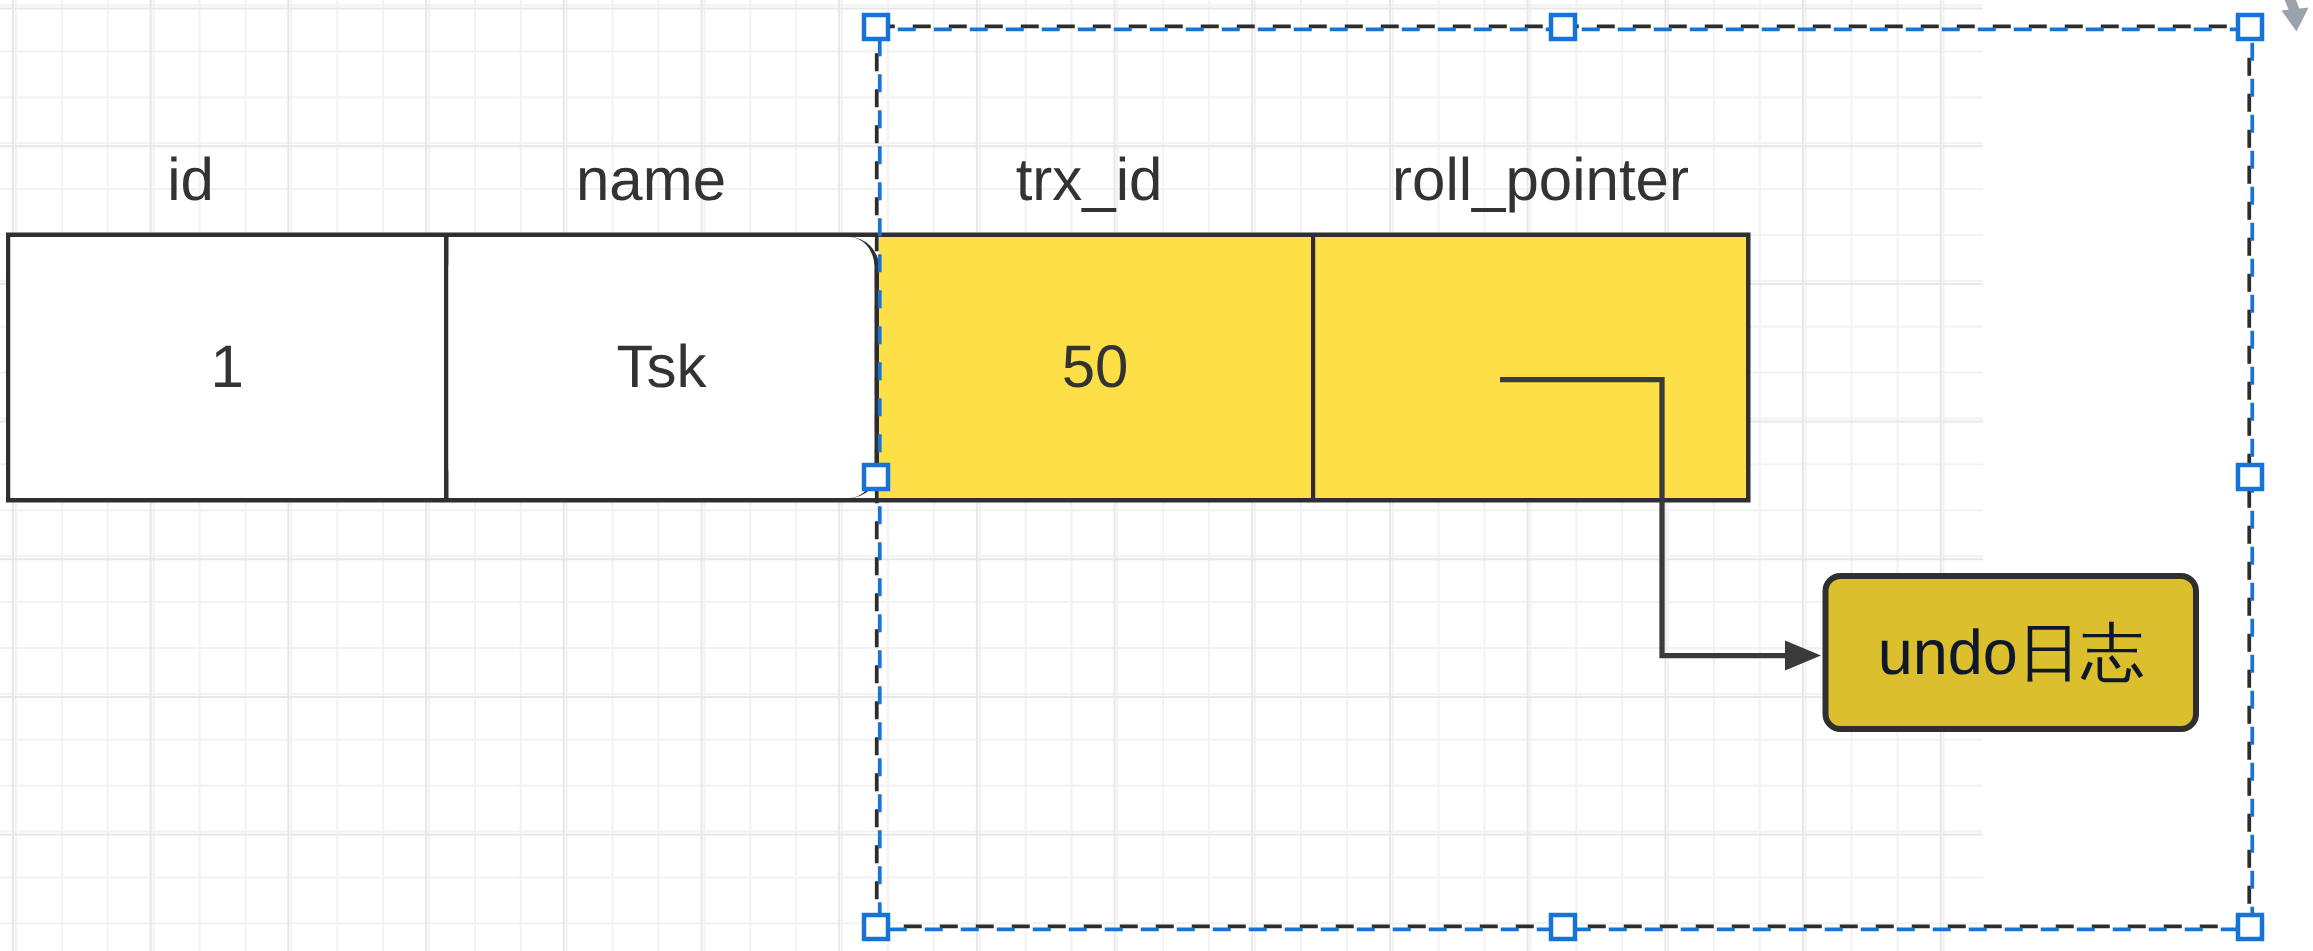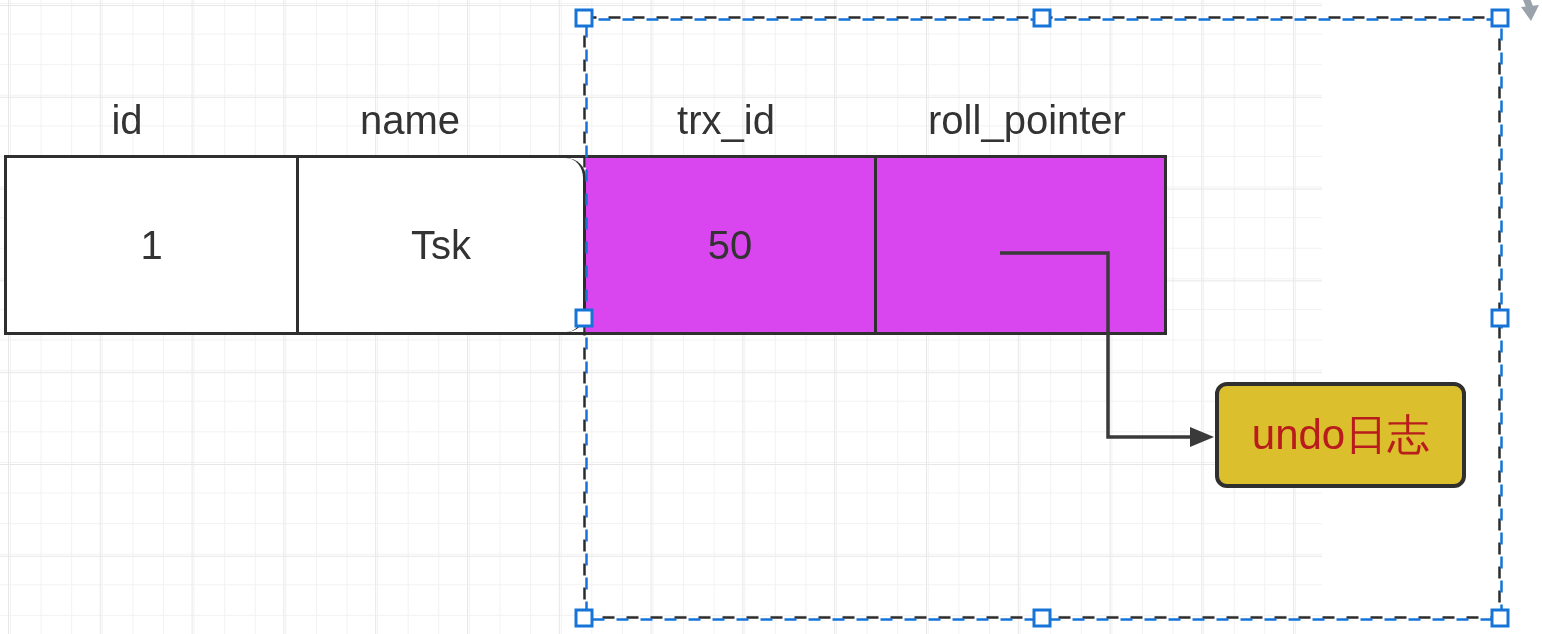--- a/index.html
+++ b/index.html
@@ -51,59 +51,59 @@
     height: 100%;
     border-right: 3px solid #2f2f2f;
     display: flex;
     align-items: center;
     justify-content: center;
     font-size: 40px;
     color: #333333;
     background: #ffffff;
   }
   .cell:last-child { border-right: none; }
-  .cell.hl { background: #d946ef; }
+  .cell.hl { background: #fde047; }
   .c-id   { width: 292px; }
   .c-name { width: 287px; border-radius: 20px; }
   .c-trx  { width: 291px; }
   .c-roll { width: 287px; }
 
   
   .undo-node {
     position: absolute;
     left: 1215px;
     top: 382px;
     width: 251px;
     height: 106px;
     background: #dbbf2d;
     border: 4px solid #2f2f2f;
     border-radius: 12px;
     display: flex;
     align-items: center;
     justify-content: center;
     font-size: 42px;
-    color: #b91c1c;
+    color: #0f172a;
     white-space: nowrap;
   }
 
   svg.overlay {
     position: absolute;
     left: 0; top: 0;
     width: 1542px;
     height: 634px;
     pointer-events: none;
   }
 </style>
 </head>
 <body>
 
 <div class="canvas">
 
   <div class="hdr" style="left:-23px">id</div>
-  <div class="hdr" style="left:260px">name</div>
+  <div class="hdr" style="left:284px">name</div>
   <div class="hdr" style="left:576px">trx_id</div>
   <div class="hdr" style="left:877px">roll_pointer</div>
 
   <div class="row">
     <div class="cell c-id">1</div>
     <div class="cell c-name">Tsk</div>
     <div class="cell c-trx hl">50</div>
     <div class="cell c-roll hl"></div>
   </div>
 

